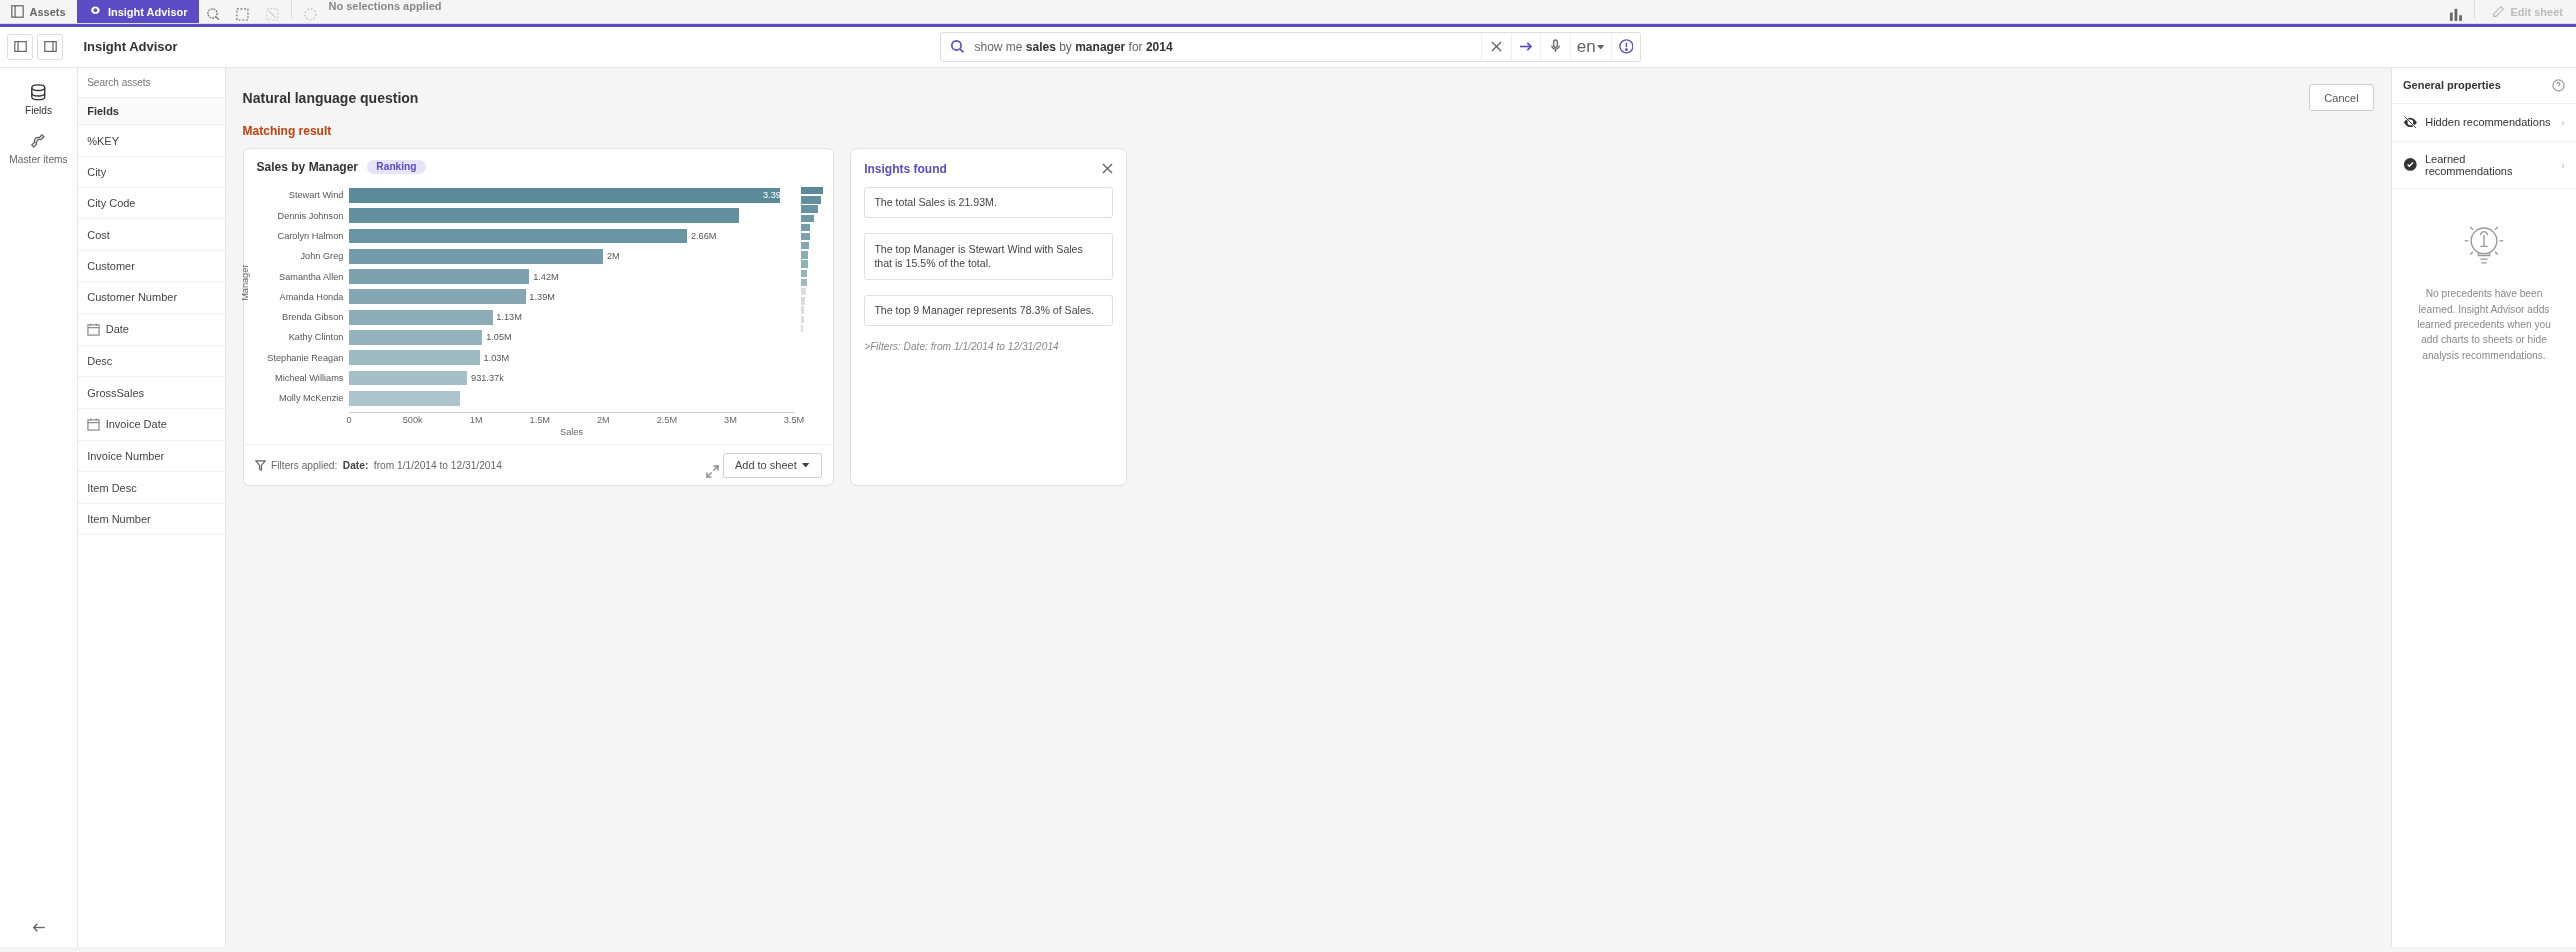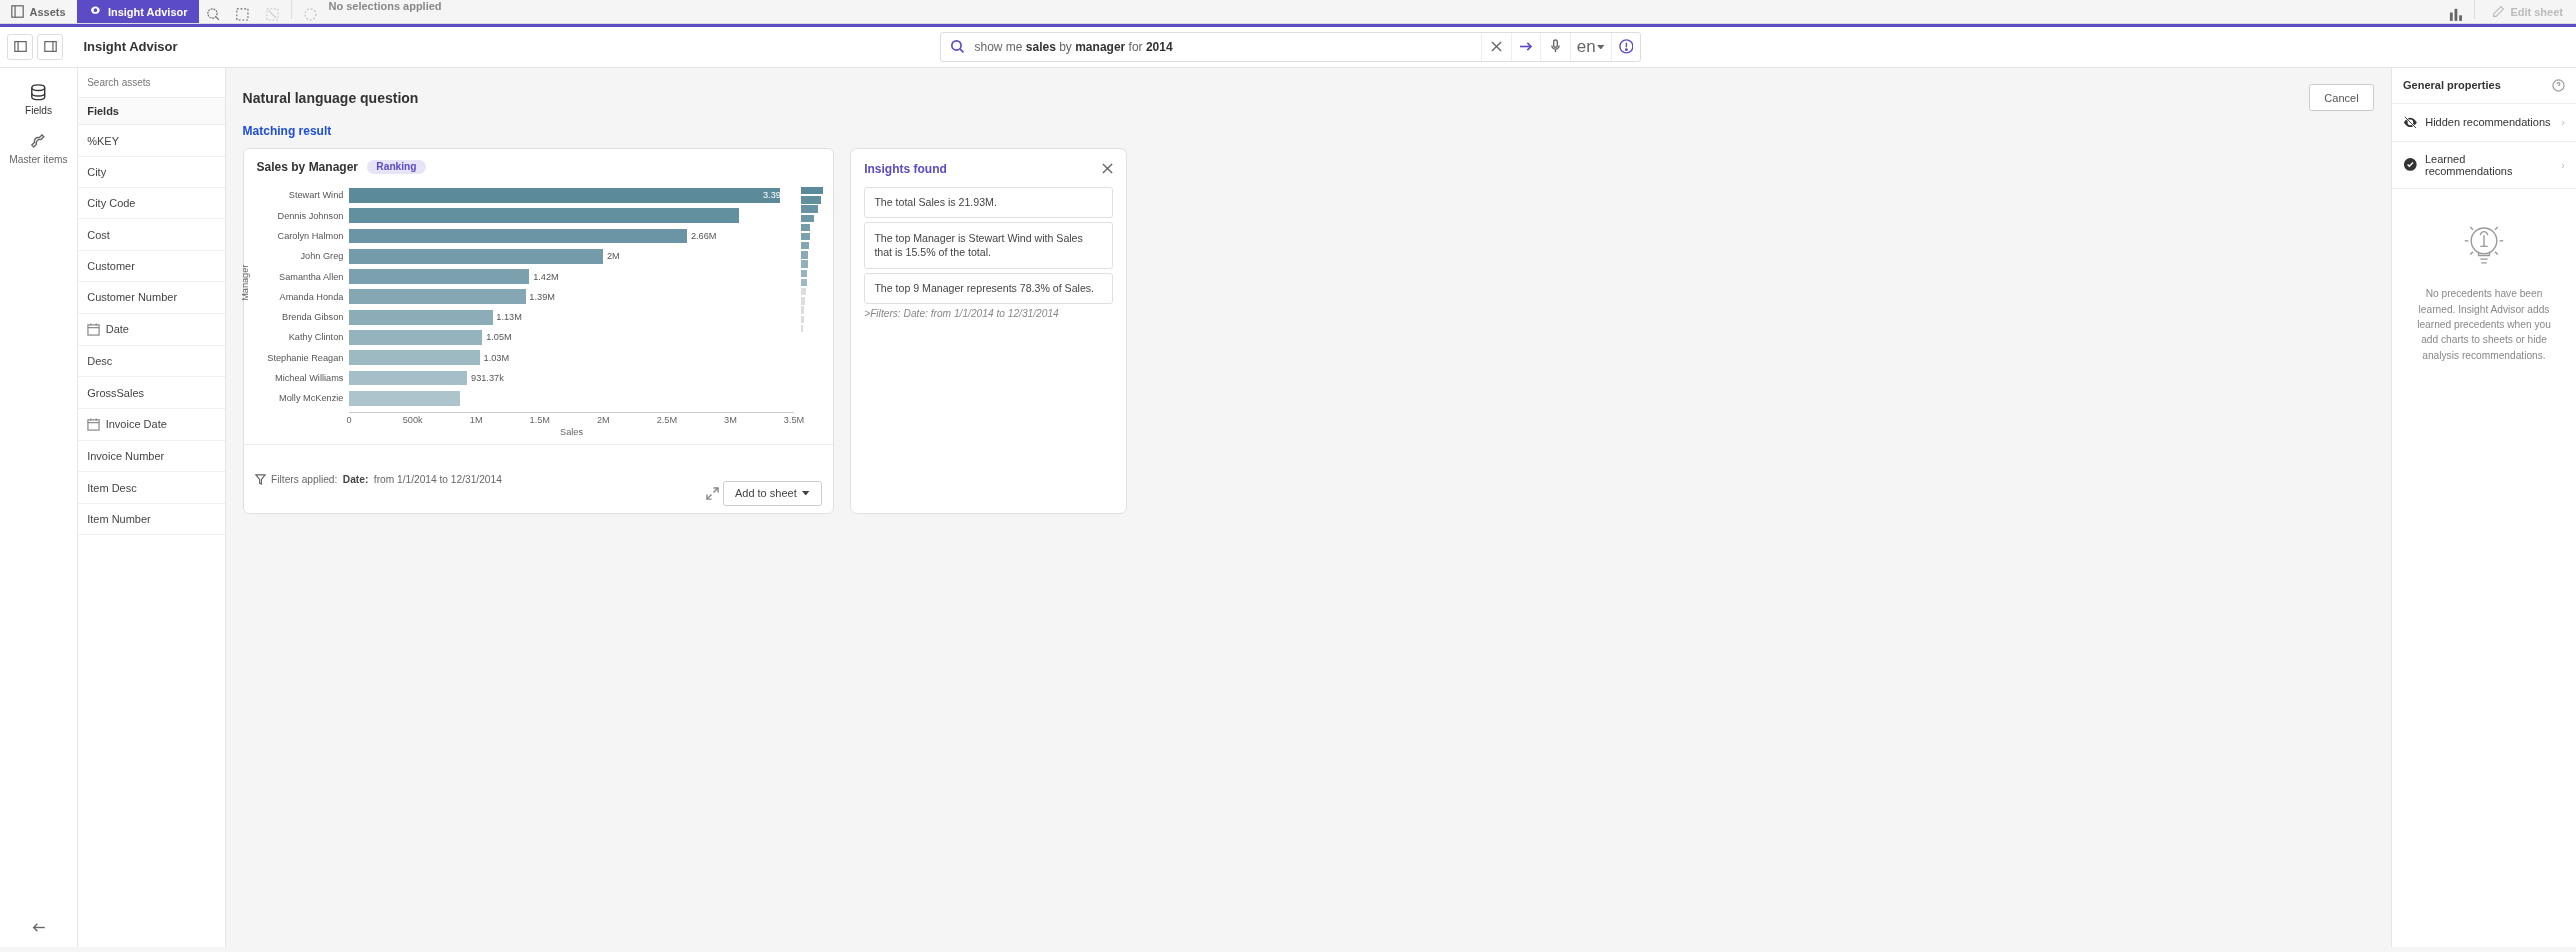--- a/index.html
+++ b/index.html
@@ -46,21 +46,21 @@
 .fields-list { flex: 1; overflow-y: auto; }
 .field-item { padding: 9.2px 9.2px; border-bottom: 0.9px solid #f0f0f0; font-size: 11px; color: #444; cursor: pointer; display: flex; align-items: center; gap: 5.5px; }
 .field-icon { width: 13px; height: 13px; color: #888; }
 
 
 .content { flex: 1; background: #f5f5f5; overflow-y: auto; position: relative; }
 .content-inner { padding: 16.6px 16.6px; }
 .nlq-row { display: flex; align-items: center; justify-content: space-between; margin-bottom: 13px; }
 .nlq-title { font-size: 14px; font-weight: 600; color: #333; }
 .cancel-btn { padding: 6.5px 14.8px; border: 0.9px solid #ccc; border-radius: 2.8px; background: #fff; font-size: 11px; cursor: pointer; color: #555; }
-.match-title { font-size: 12px; font-weight: 600; color: #1d4ed8; margin-bottom: 9.2px; margin-top: 12px; }
+.match-title { font-size: 12px; font-weight: 600; color: #c2410c; margin-bottom: 9.2px; margin-top: 12px; }
 
 .cards { display: flex; gap: 16.6px; }
 
 
 .chart-card { flex: 1; background: #fff; border: 0.9px solid #e0e0e0; border-radius: 6px; display: flex; flex-direction: column; max-width: 591px; }
 .chart-head { display: flex; align-items: center; gap: 9.2px; padding: 11px 13px 5.5px; }
 .chart-title { font-size: 12px; font-weight: 600; color: #333; }
 .badge { font-size: 10.2px; padding: 1.8px 9.2px; border-radius: 9.2px; background: #e8e4f7; color: #5b4bc4; font-weight: 600; }
 .chart-body { display: flex; padding: 5.5px 9.2px 1.8px 5.5px; }
 .chart-plot { flex: 1; position: relative; }
@@ -77,30 +77,30 @@
 .x-label { text-align: center; font-size: 9.2px; color: #666; margin-left: 100px; padding: 1.8px 0 5.5px; }
 
 
 .minimap { width: 22px; margin-left: 7.4px; display: flex; flex-direction: column; gap: 1.8px; padding-top: 1.8px; }
 .mini-bar { height: 7.4px; background: #5b8a9a; }
 .mini-grey { background: #ddd; }
 
 
 .chart-foot { display: flex; align-items: center; justify-content: space-between; border-top: 0.9px solid #eee; padding: 7.4px 11px; font-size: 10.2px; color: #666; }
 .filters-applied { display: flex; align-items: center; gap: 5.5px; }
-.foot-actions { display: flex; align-items: center; gap: 4px; margin-top: 28px; }
+.foot-actions { display: flex; align-items: flex-end; gap: 4px; }
 .expand-icon { color: #888; cursor: pointer; }
 .add-sheet-btn { display: flex; align-items: center; gap: 5.5px; padding: 5.5px 11px; border: 0.9px solid #ccc; border-radius: 2.8px; background: #fff; font-size: 11px; cursor: pointer; color: #444; }
 
 
 .insights-card { width: 277px; background: #fff; border: 0.9px solid #e0e0e0; border-radius: 7px; padding: 13px; }
 .insights-head { display: flex; justify-content: space-between; align-items: center; margin-bottom: 11px; }
 .insights-title { font-size: 12px; font-weight: 600; color: #5b4bc4; }
 .close-x { font-size: 14.8px; color: #666; cursor: pointer; }
-.insight-box { border: 0.9px solid #e0e0e0; border-radius: 2.8px; padding: 7.4px 9.2px; font-size: 10.6px; color: #444; margin-bottom: 4px; line-height: 1.4; }
+.insight-box { border: 0.9px solid #e0e0e0; border-radius: 2.8px; padding: 7.4px 9.2px; font-size: 10.6px; color: #444; margin-bottom: 15px; line-height: 1.4; }
 .filters-note { font-size: 10.2px; color: #888; font-style: italic; margin-top: 3.7px; }
 
 
 .right-rail { width: 185px; background: #fff; border-left: 0.9px solid #e5e5e5; display: flex; flex-direction: column; }
 .rr-head { display: flex; align-items: center; justify-content: space-between; padding: 11px 11px; border-bottom: 0.9px solid #eee; font-size: 11px; font-weight: 600; color: #333; }
 .rr-row { display: flex; align-items: center; gap: 7.4px; padding: 11px 11px; border-bottom: 0.9px solid #eee; font-size: 11px; color: #333; cursor: pointer; }
 .rr-row .chev { margin-left: auto; color: #bbb; }
 .rr-body { flex: 1; display: flex; flex-direction: column; align-items: center; justify-content: flex-start; padding: 28px 16.6px; text-align: center; }
 .bulb { margin-bottom: 14.8px; color: #999; }
 .rr-text { font-size: 10.2px; color: #888; line-height: 1.5; }

